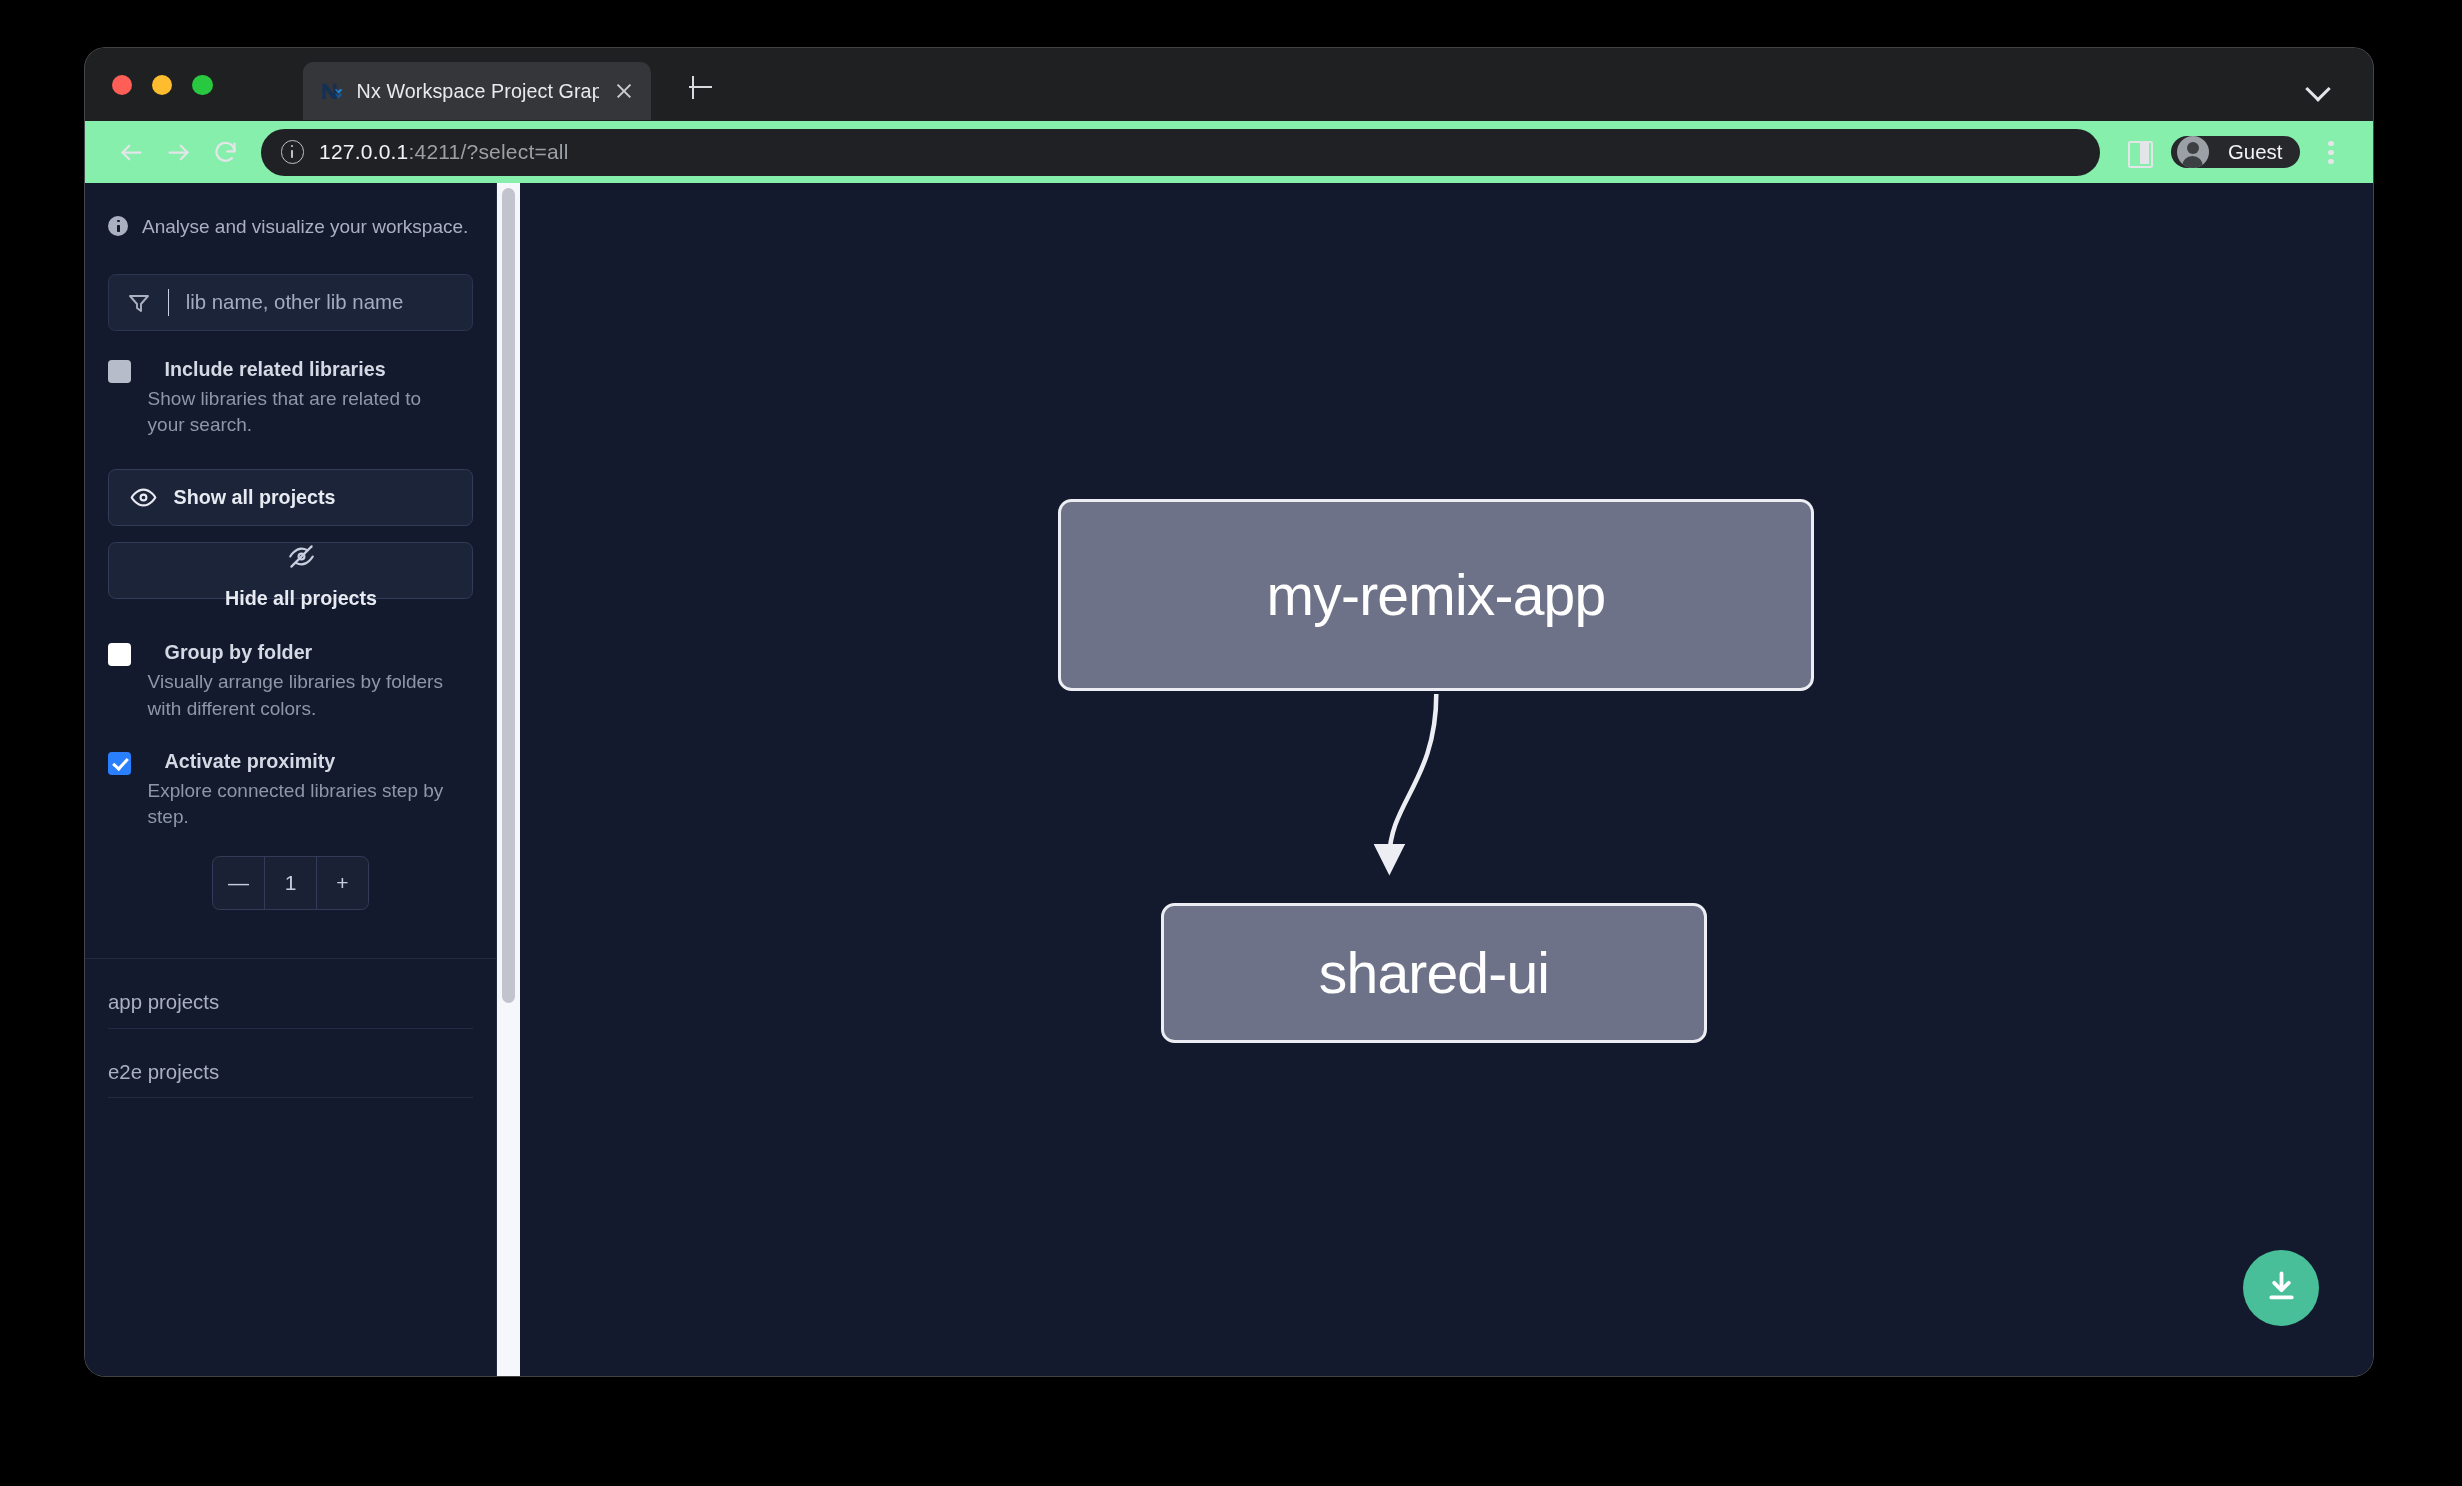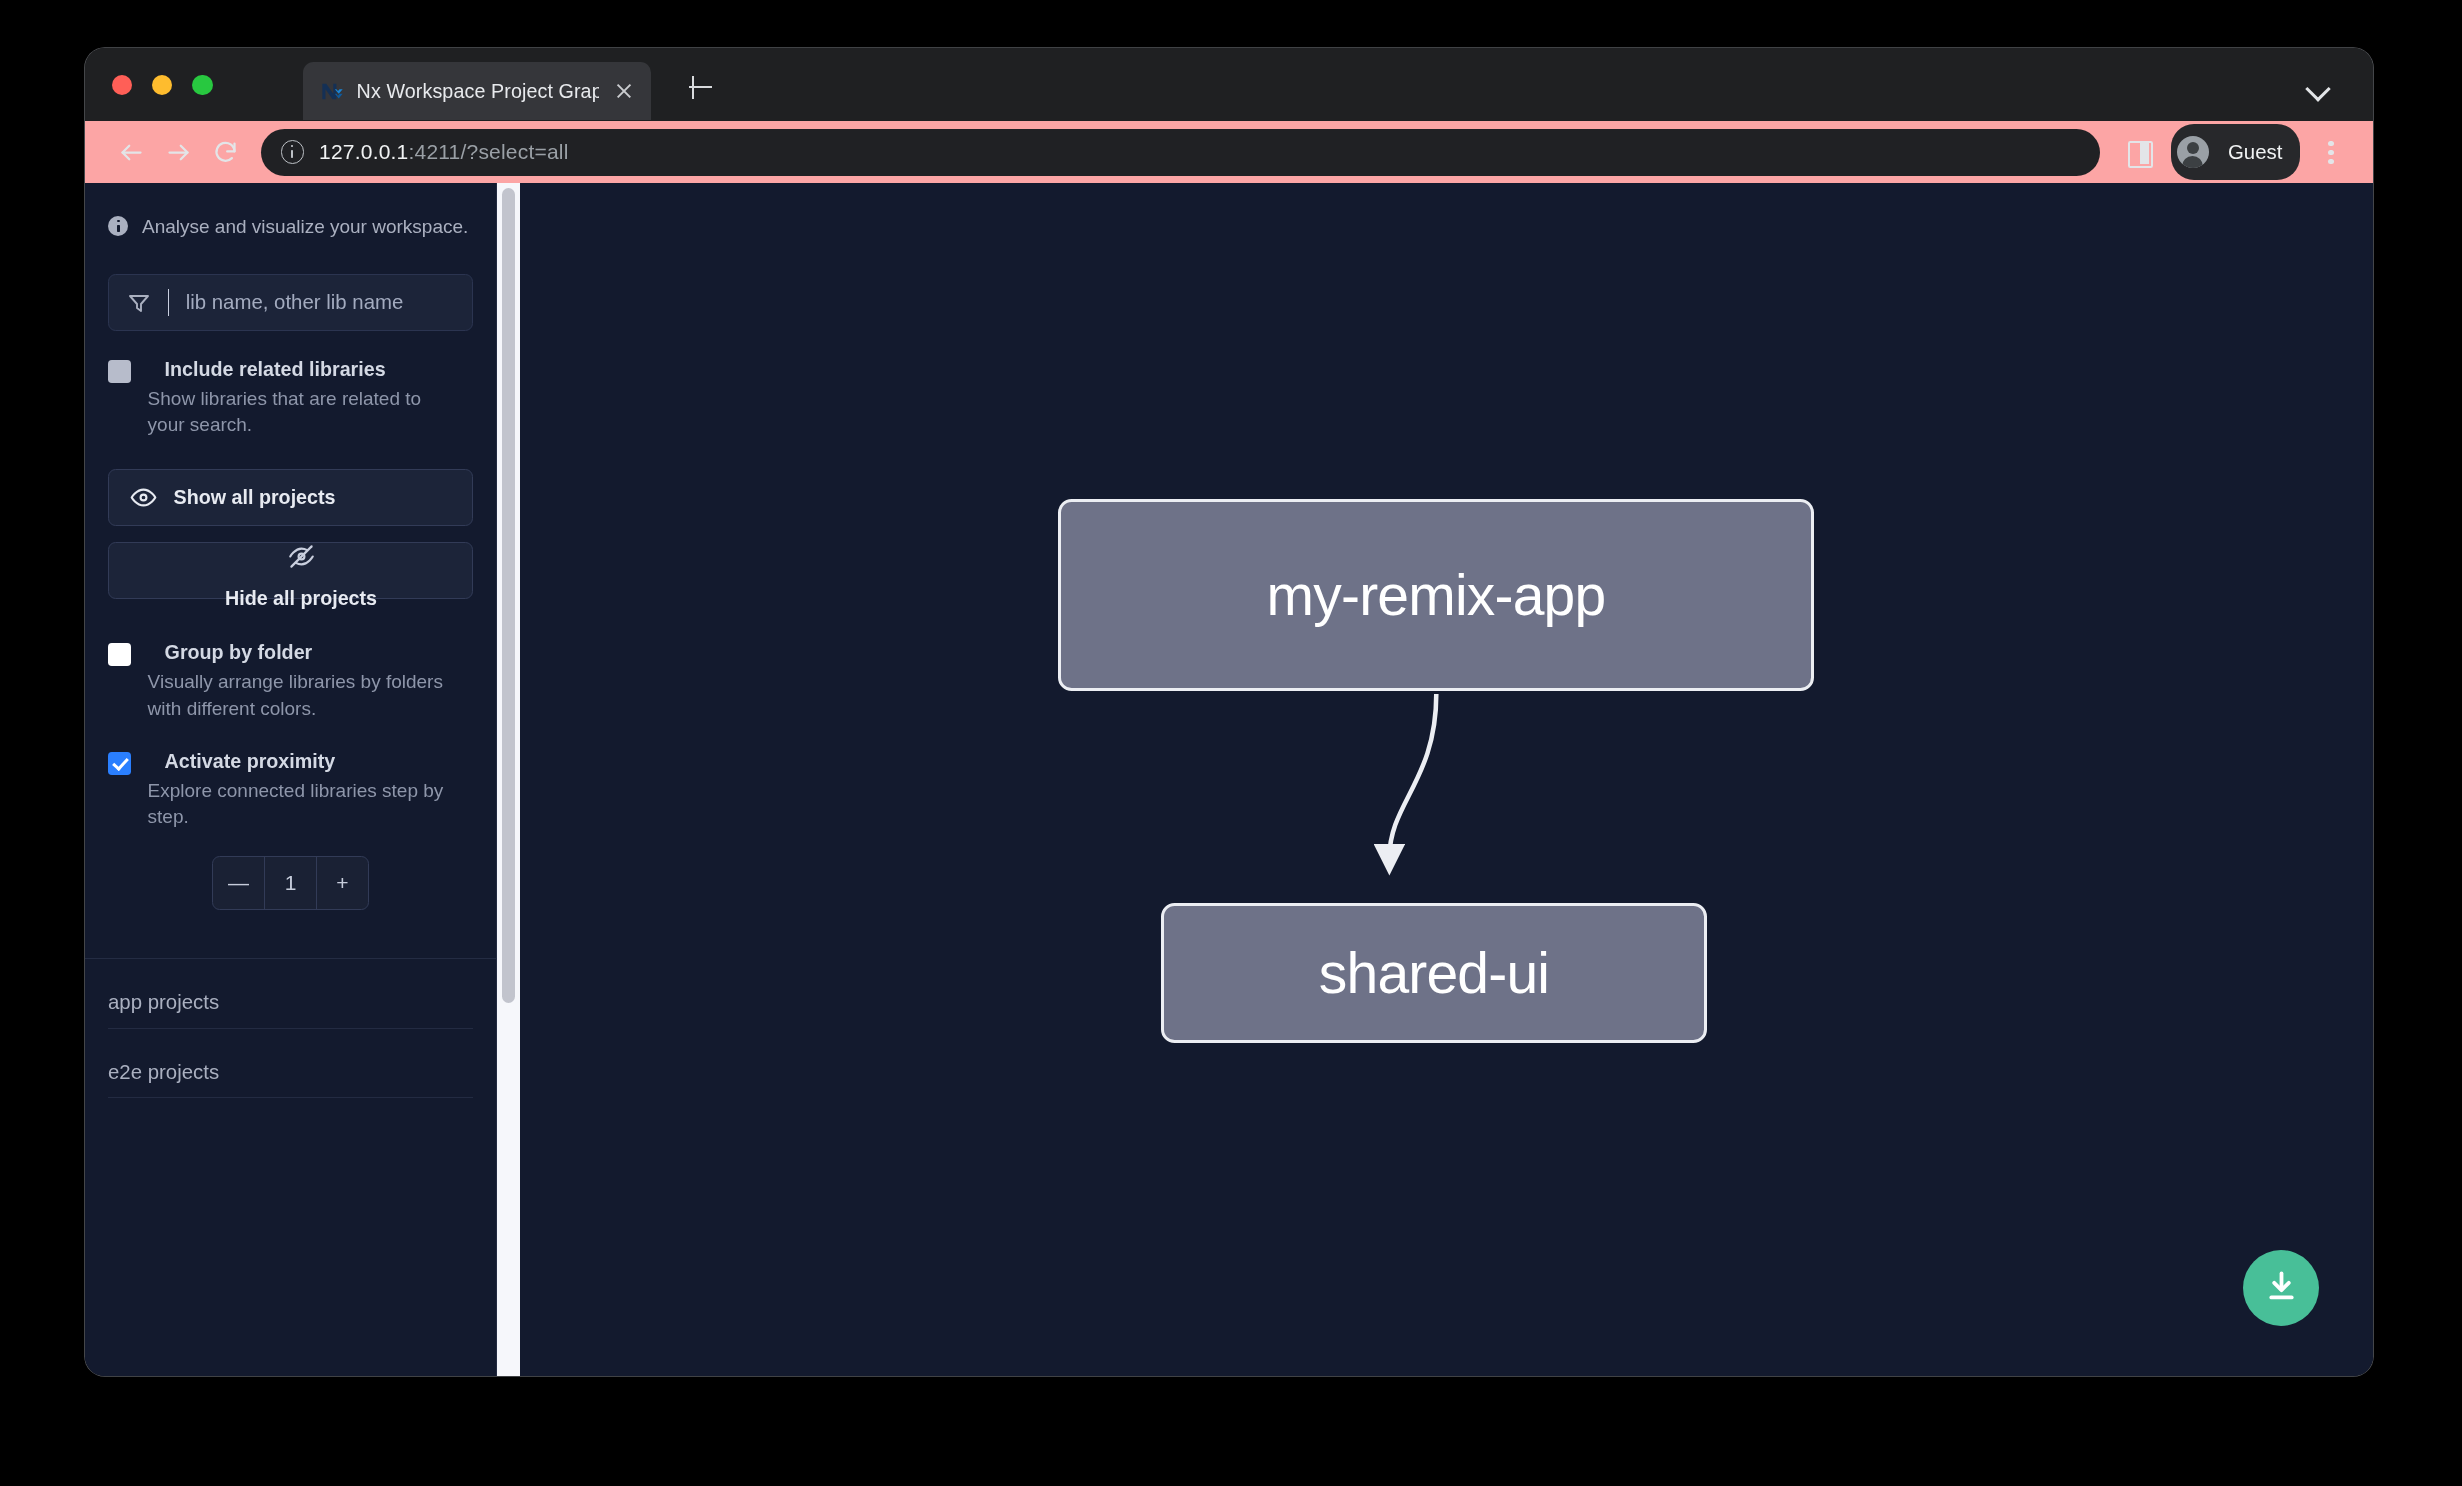--- a/index.html
+++ b/index.html
@@ -95,21 +95,21 @@
     width: 15px; height: 15px;
     border-right: 3px solid #e3e5e8;
     border-bottom: 3px solid #e3e5e8;
     transform: rotate(45deg);
   }
 
   
   #toolbar {
     position: relative;
     height: 62px;
-    background: #fca5a5;
+    background: #86efac;
     display: flex;
     align-items: center;
     padding: 0 23px;
     gap: 0;
   }
   .nav-btn {
     width: 47px; height: 47px;
     position: relative;
     flex: 0 0 47px;
     display: flex; align-items: center; justify-content: center;
@@ -158,21 +158,21 @@
     content: ""; position: absolute;
     left: 10.6px; top: 9.8px; width: 21px; height: 23px;
     border: 2.3px solid #e3e5e8; border-radius: 2.3px;
   }
   #sidepanel-icon::after {
     content: ""; position: absolute;
     left: 23px; top: 9.8px; width: 9px; height: 23px;
     background: #e3e5e8;
   }
   #profile-pill {
-    height: 56px;
+    height: 32px;
     background: #27282b;
     border-radius: 23px;
     display: flex; align-items: center;
     padding: 0 18px 0 6px;
     gap: 19px;
     margin-left: 9px;
   }
   .avatar {
     width: 32px; height: 32px; border-radius: 50%;
     background: #9aa0a6; position: relative; overflow: hidden;

